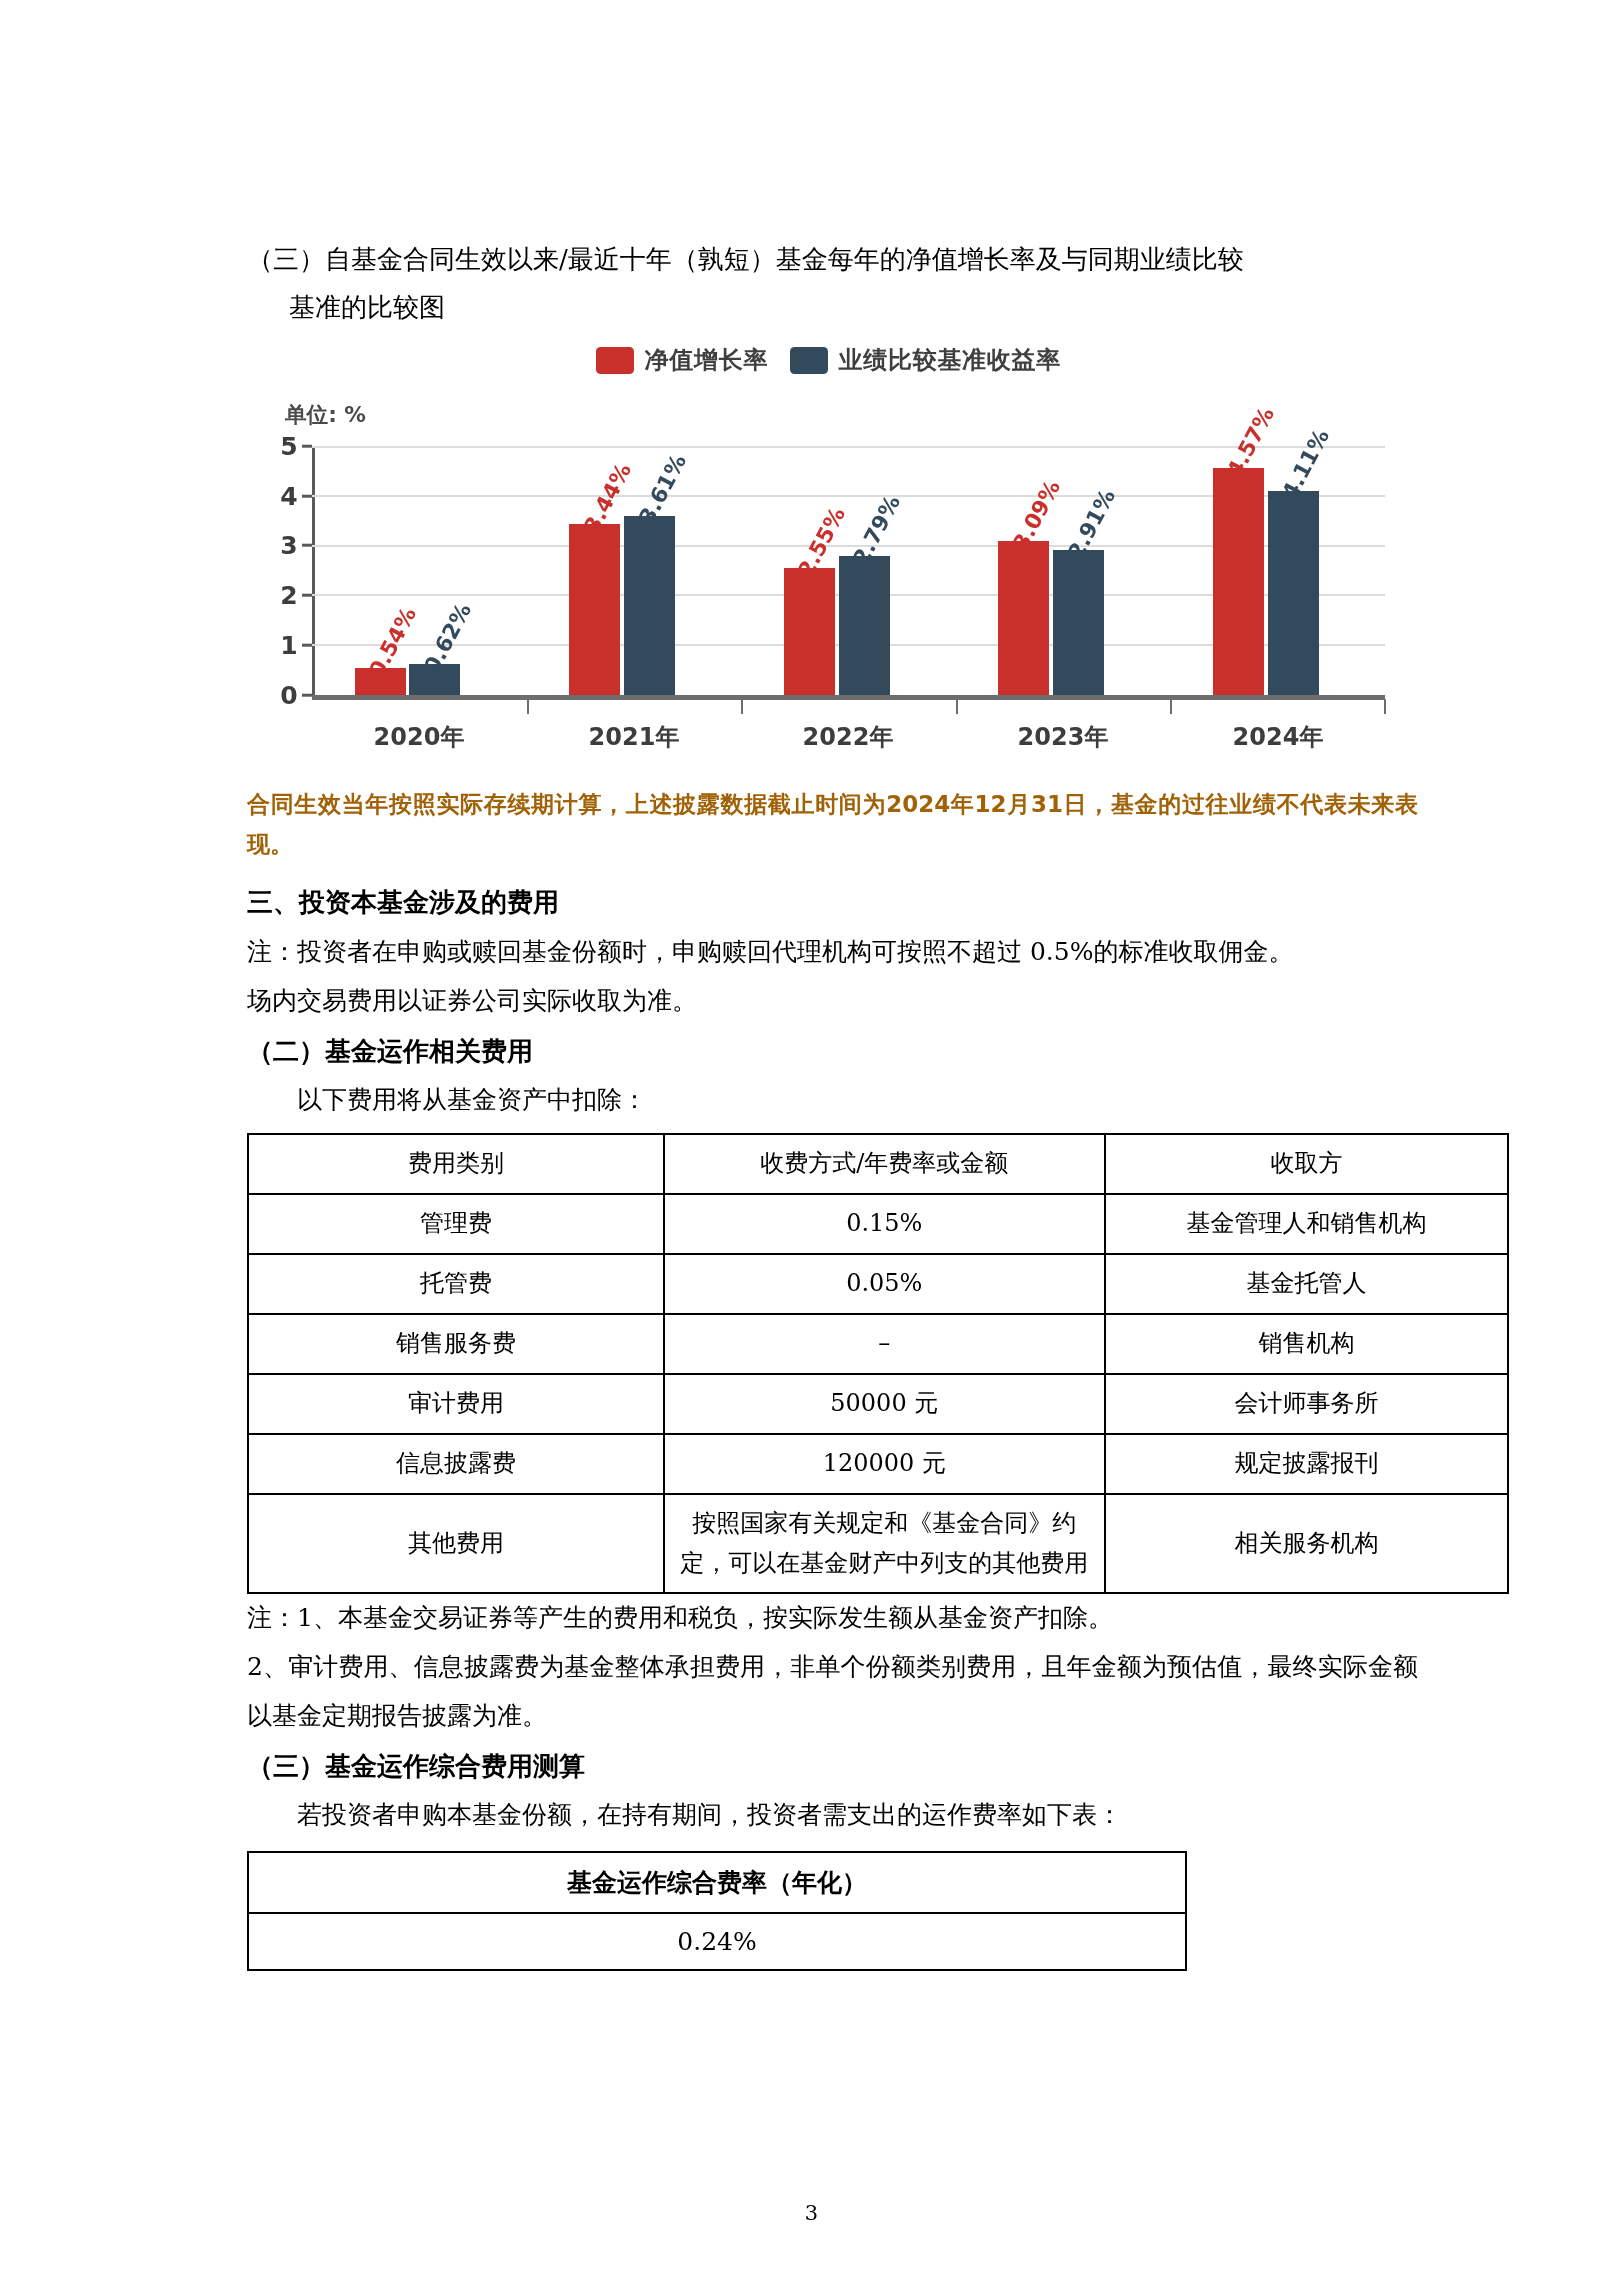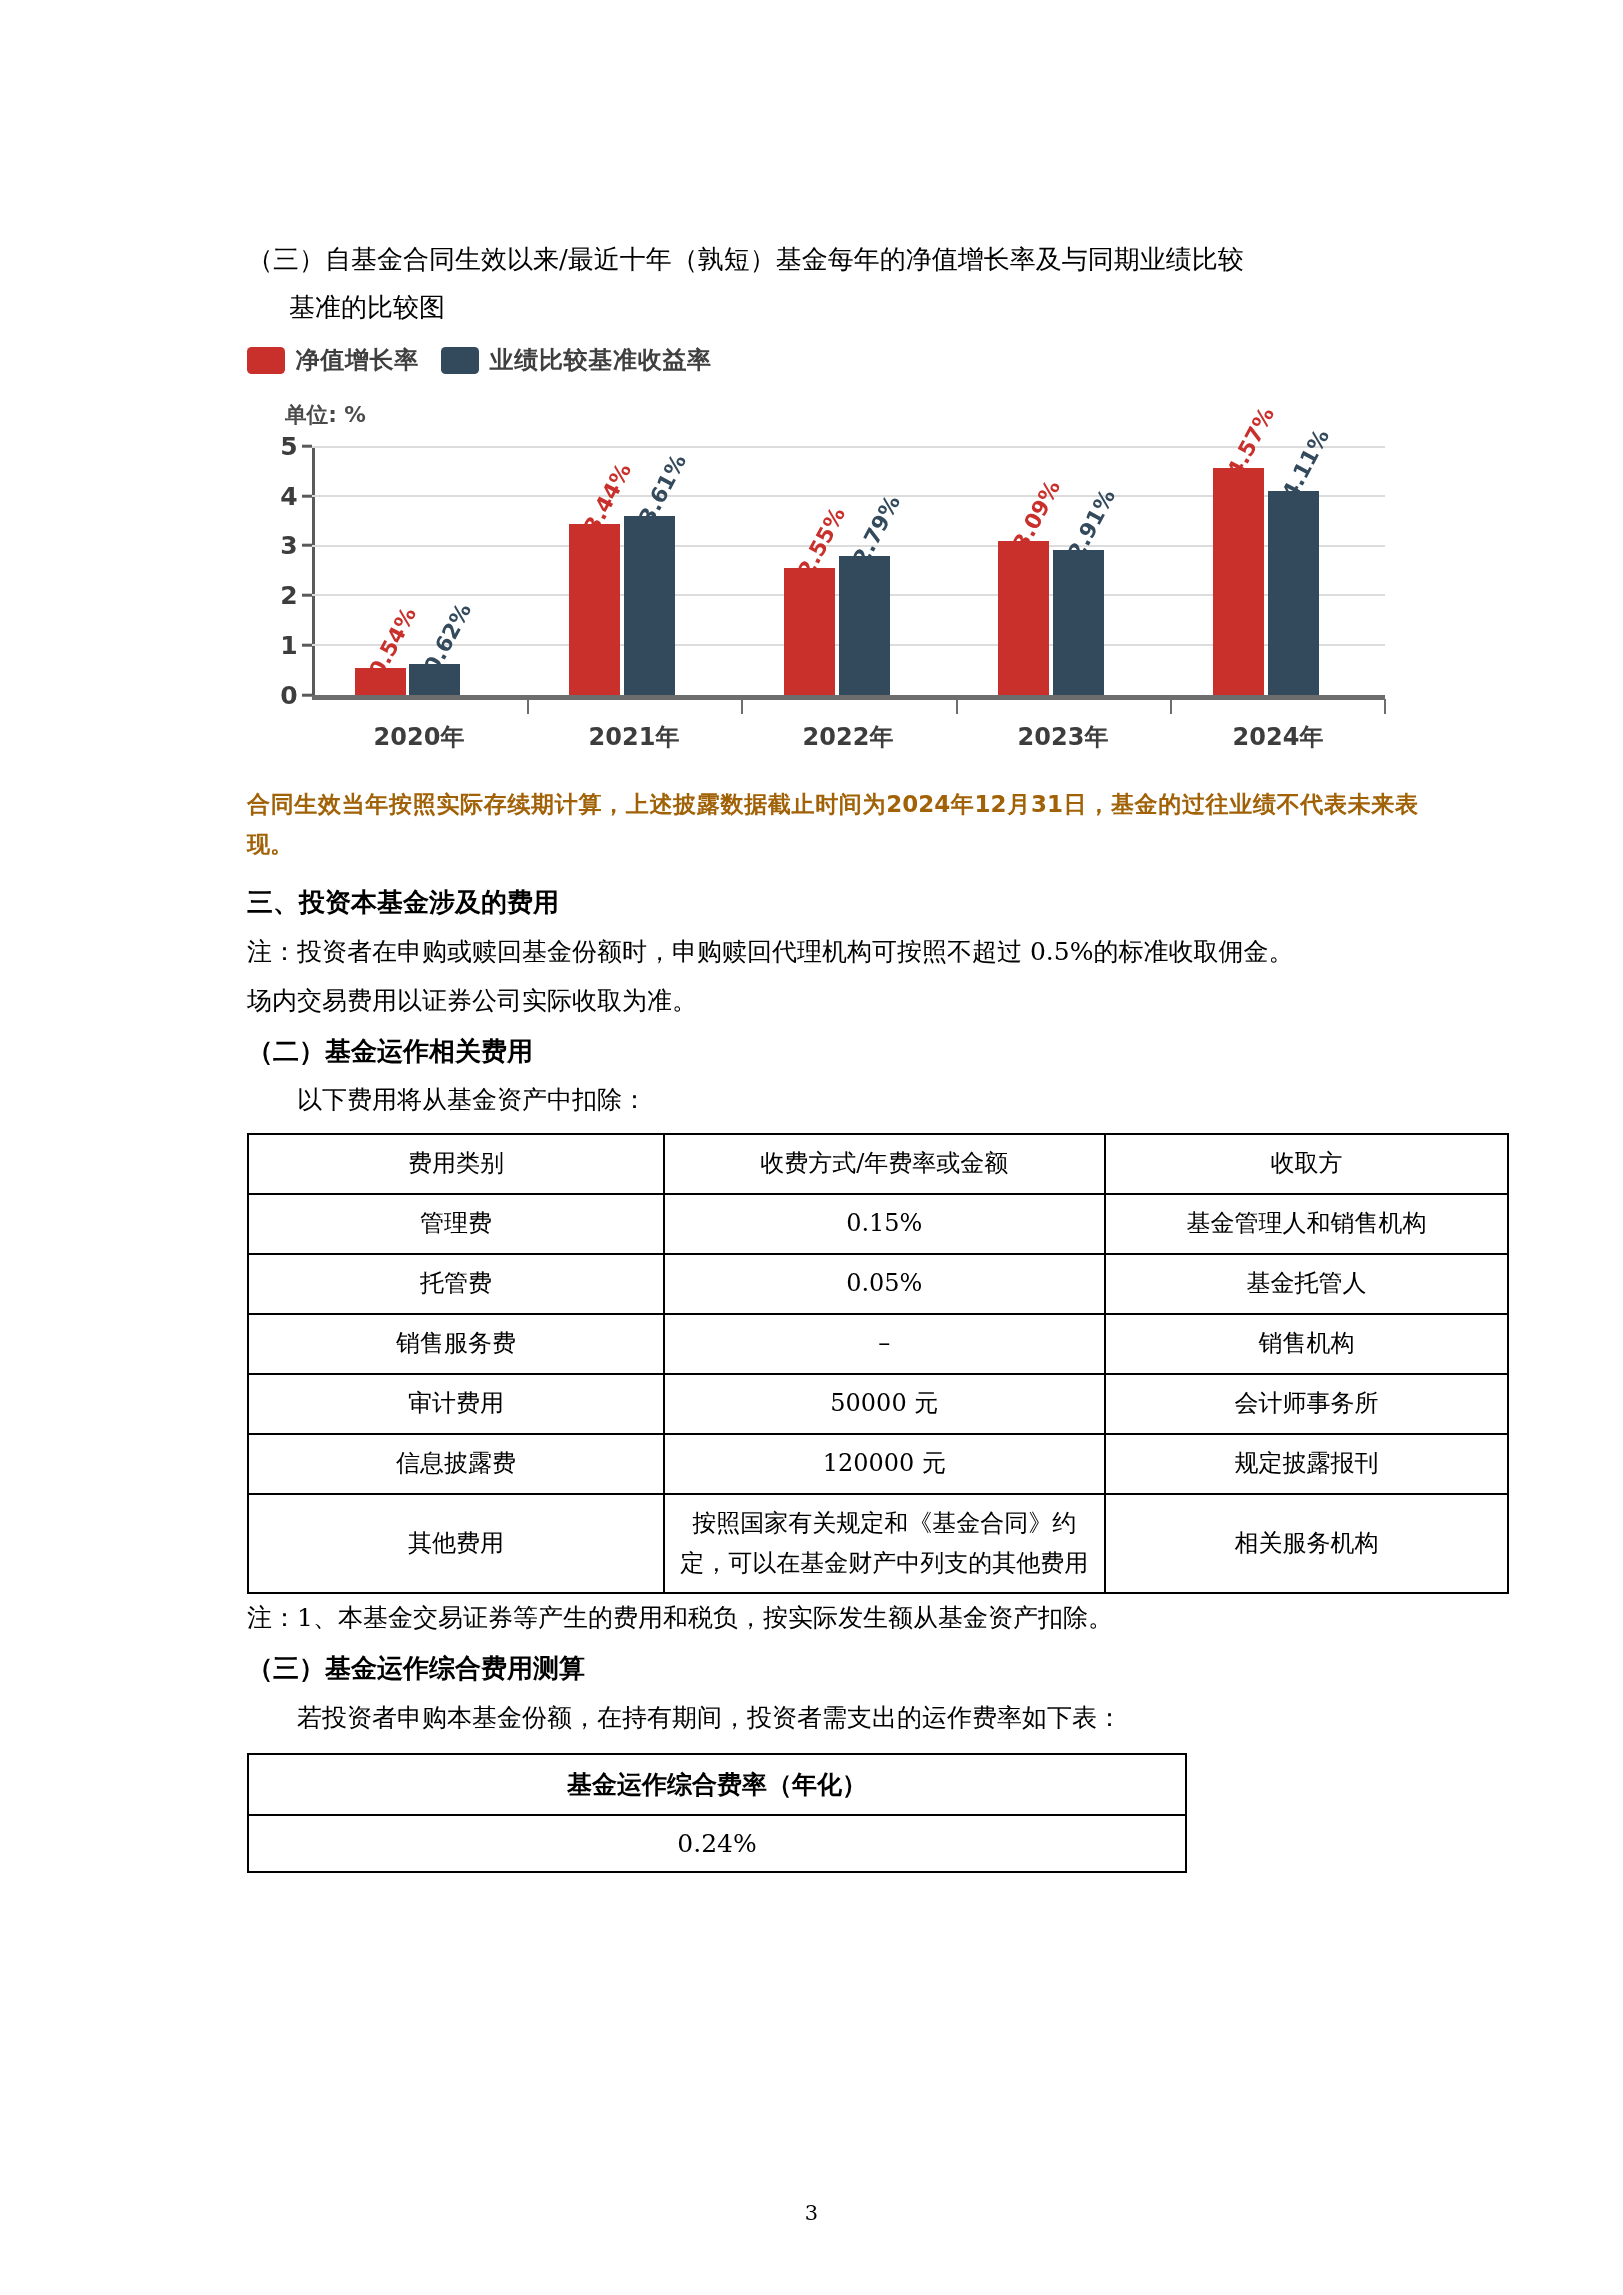--- a/index.html
+++ b/index.html
@@ -66,21 +66,21 @@
     position: relative;
     width: 1171px;
     height: 445px;
     margin-top: 9.2px;
   }
   .chart-legend {
     position: absolute;
     left: 0; right: 8px;
     top: 3.9px;
     display: flex;
-    justify-content: flex-start;
+    justify-content: center;
     align-items: center;
     gap: 22px;
     font-family: "DejaVu Sans", "Liberation Sans", sans-serif;
   }
   .legend-item { display: flex; align-items: center; gap: 10.5px; }
   .legend-swatch {
     width: 38px; height: 27.5px; border-radius: 4.6px;
   }
   .legend-text {
     font-size: 24px;
@@ -362,20 +362,21 @@
           </tr>
           <tr>
             <td>其他费用</td>
             <td class="multiline">按照国家有关规定和《基金合同》约定，可以在基金财产中列支的其他费用</td>
             <td>相关服务机构</td>
           </tr>
         </tbody>
     </table>
 
     <div class="para">注：1、本基金交易证券等产生的费用和税负，按实际发生额从基金资产扣除。</div>
+    <div class="para">2、审计费用、信息披露费为基金整体承担费用，非单个份额类别费用，且年金额为预估值，最终实际金额以基金定期报告披露为准。</div>
 
     <div class="section-head">（三）基金运作综合费用测算</div>
 
     <div class="para para-indent">若投资者申购本基金份额，在持有期间，投资者需支出的运作费率如下表：</div>
 
     <table class="summary">
       <thead>
         <tr>
           <th>基金运作综合费率（年化）</th>
         </tr>

